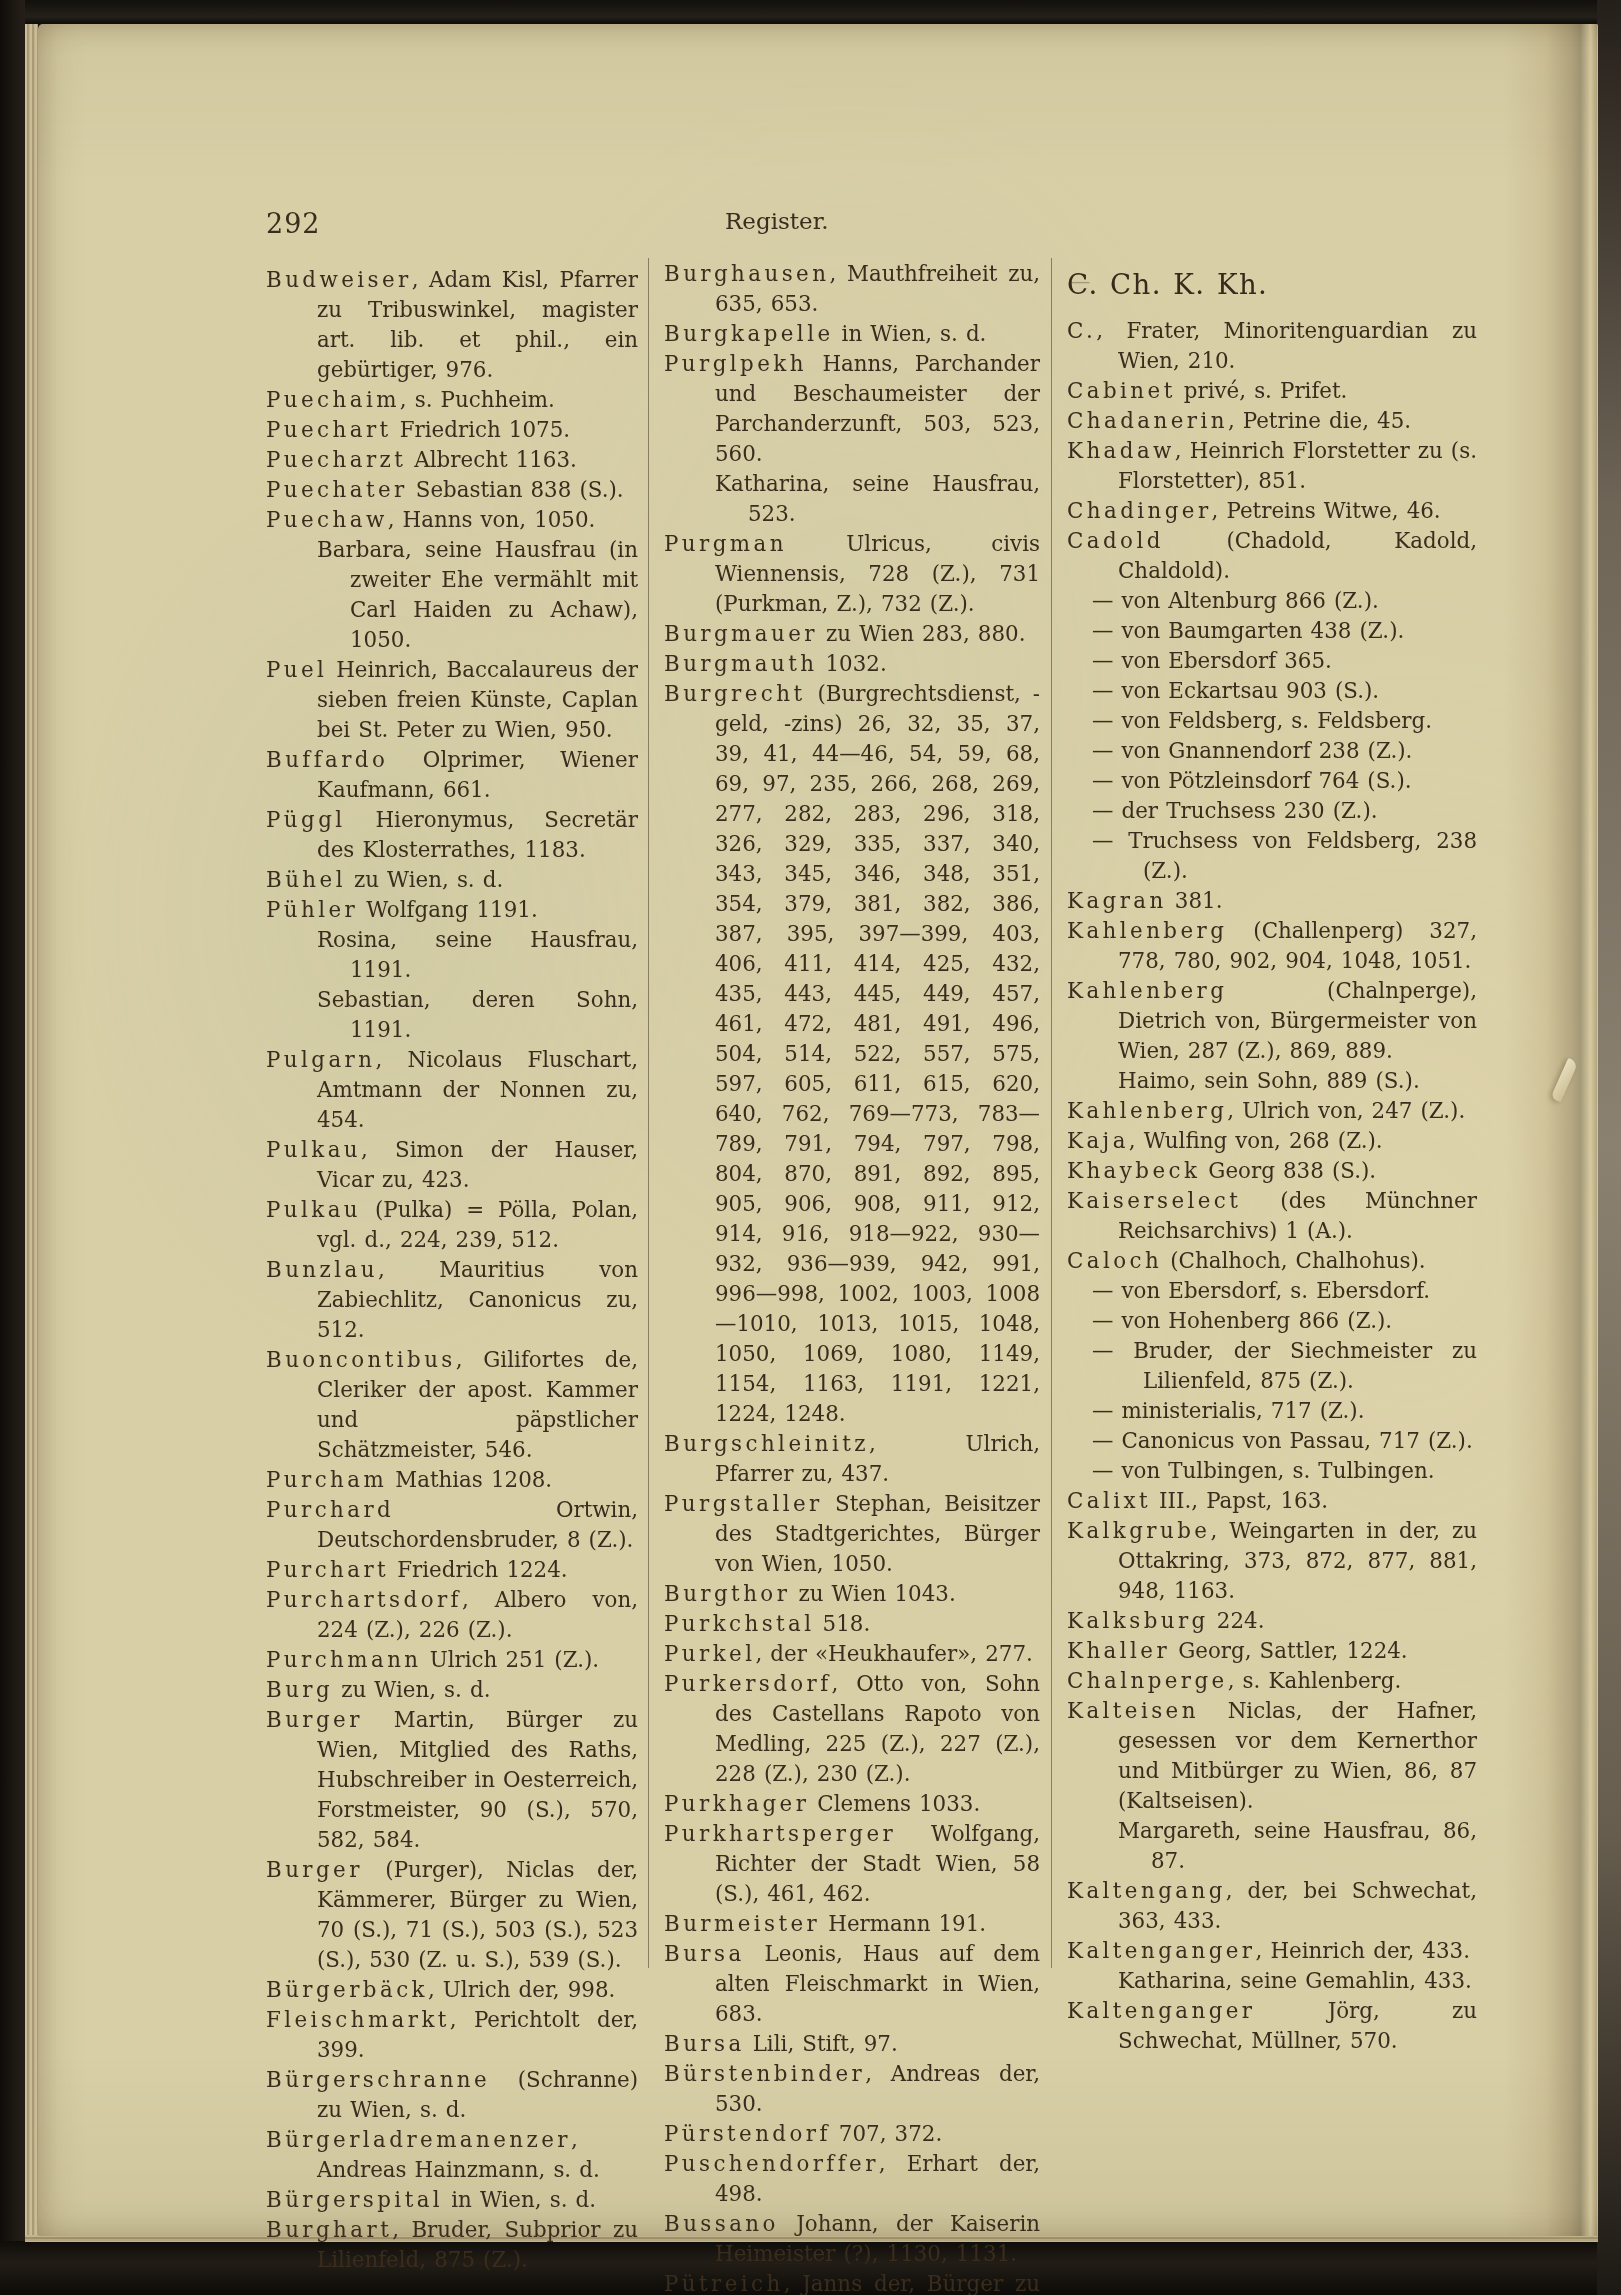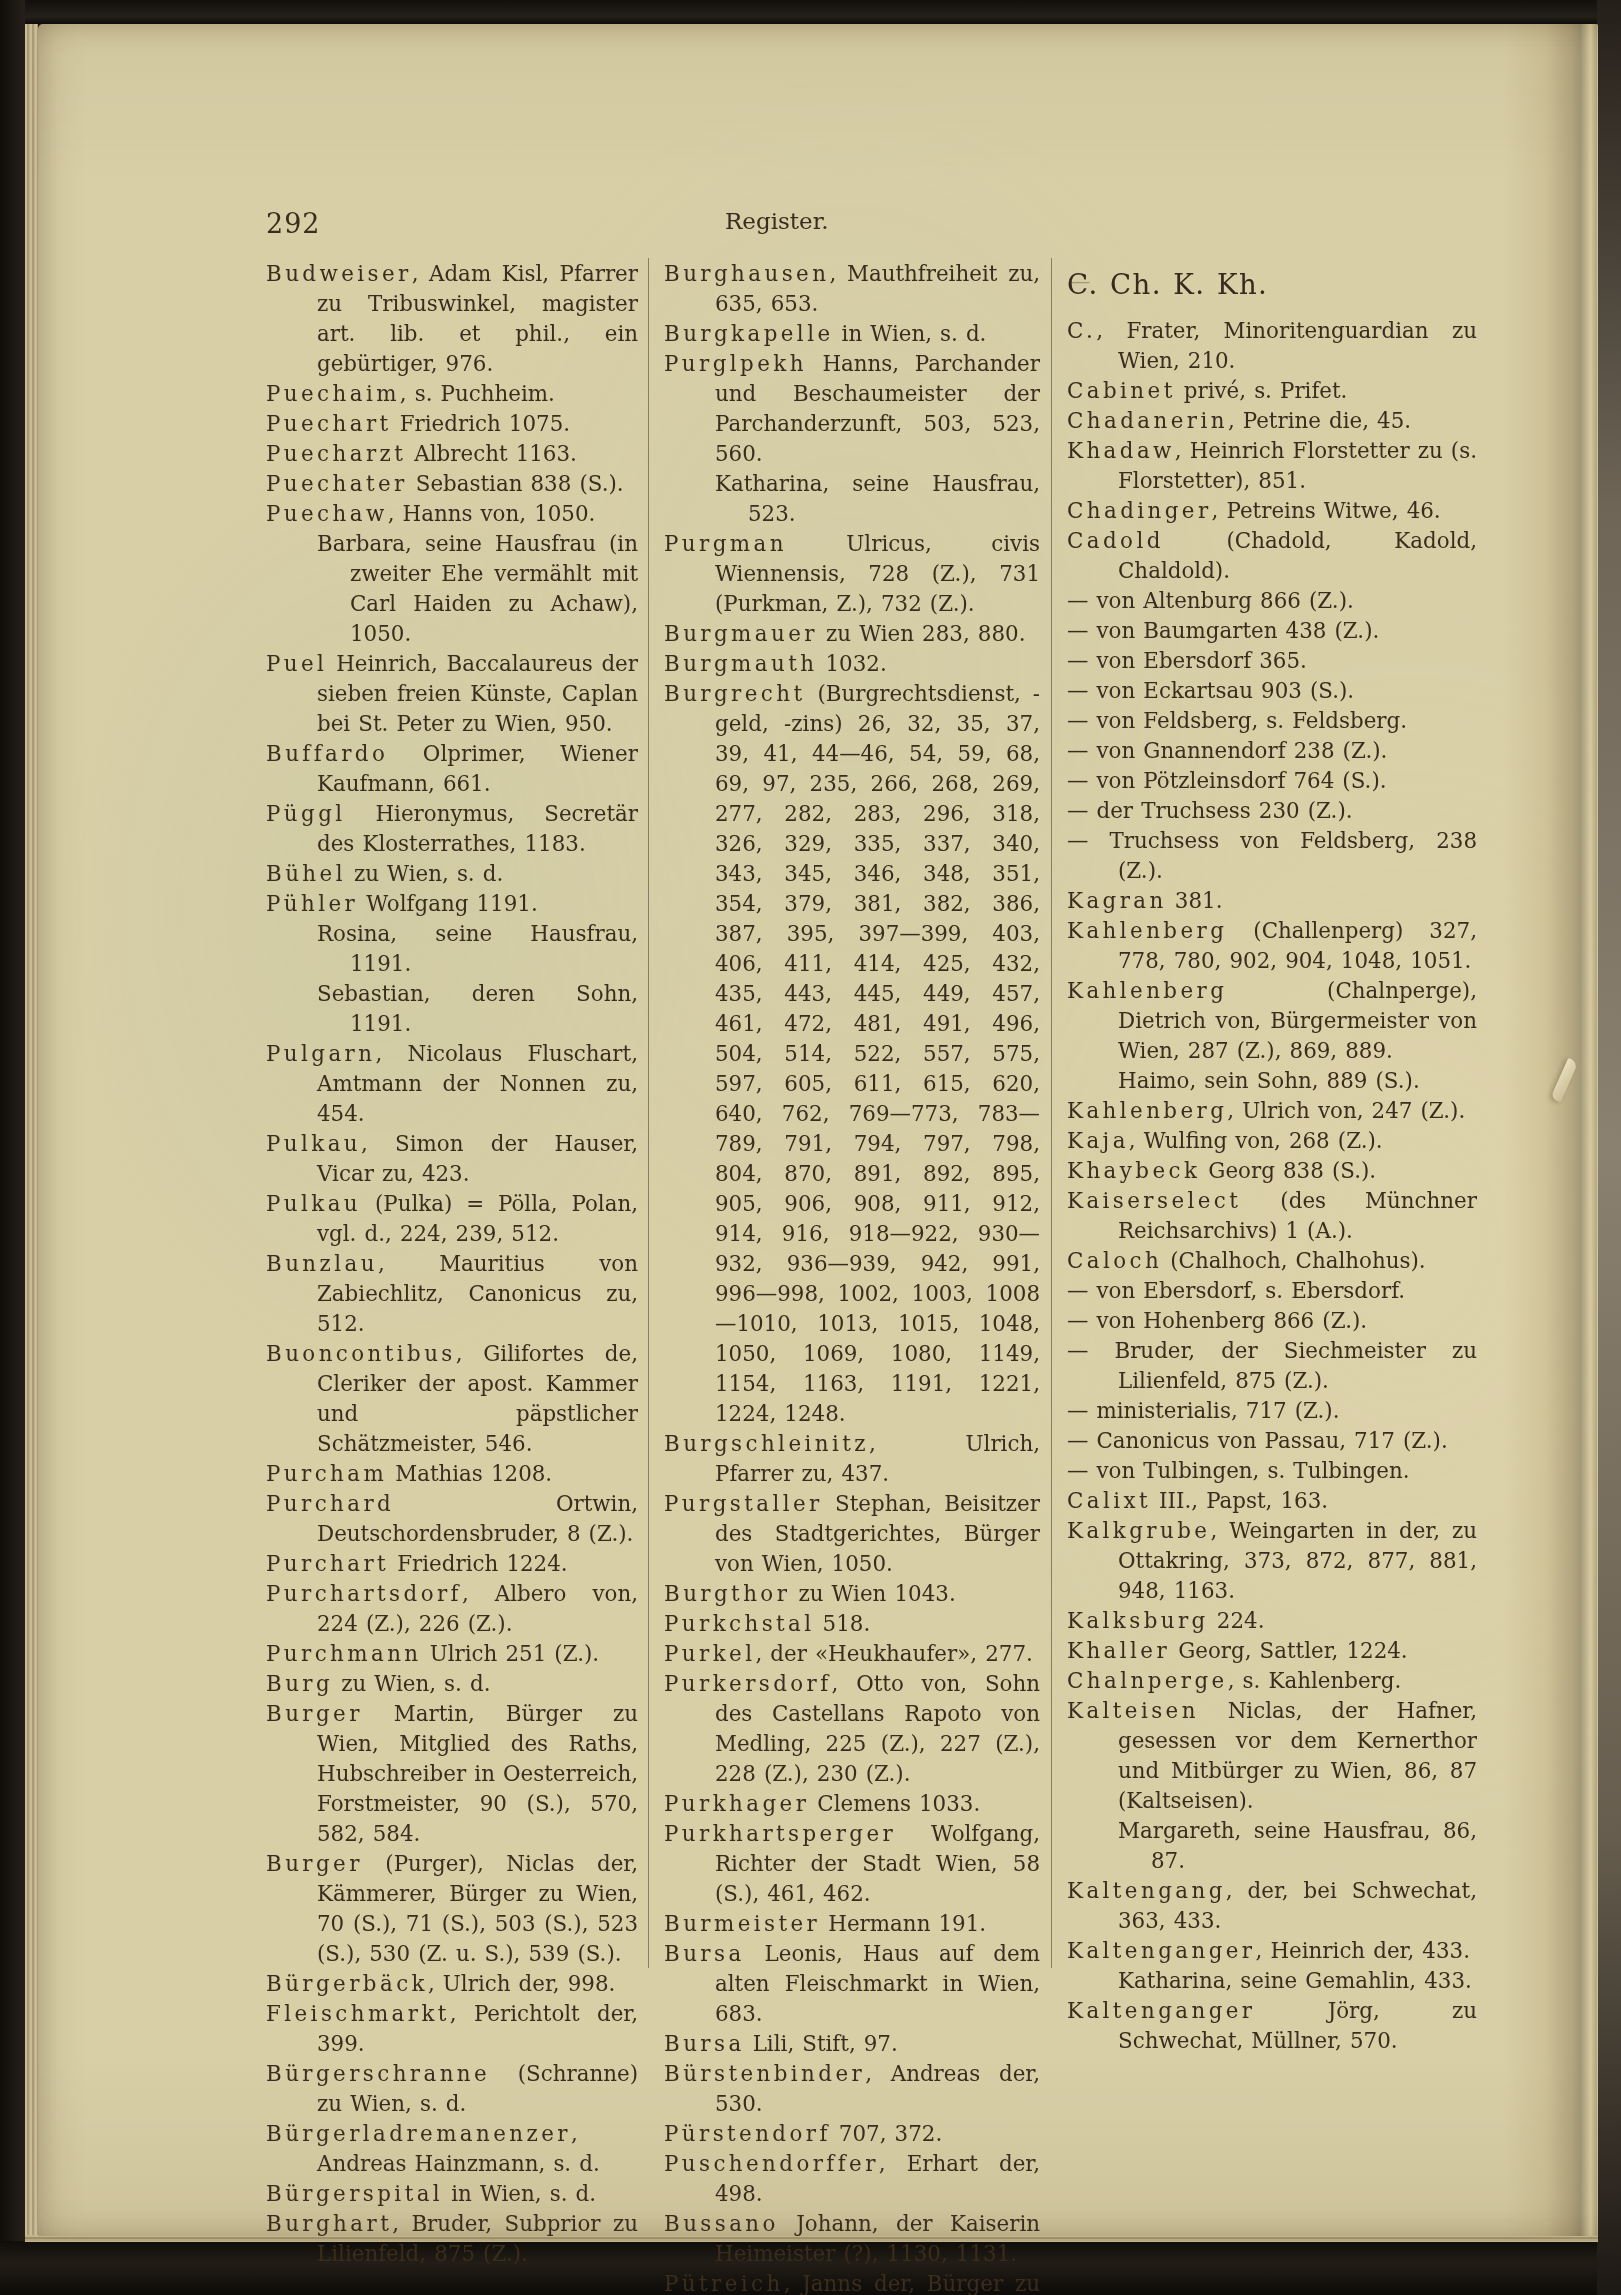--- a/index.html
+++ b/index.html
@@ -47,31 +47,31 @@
   
   .page-number{
     position:absolute;left:266px;top:208px;font-size:27px;color:#3a2d1d;letter-spacing:1px;
   }
   .running-title{
     position:absolute;left:725px;top:208px;width:286px;font-size:23px;color:#3a2d1d;
   }
   
   .col{position:absolute;top:259px;color:#3a2d1d;font-size:21.4px;line-height:30px;
        text-align:justify;text-align-last:left;word-spacing:0.06em;}
-  .col-1{left:266px;width:372px;}
+  .col-1{left:266px;width:372px;margin-top:6px;}
   .col-2{left:664px;width:376px;}
   .col-3{left:1067px;width:410px;}
   .divider{position:absolute;top:258px;width:1px;height:1710px;background:rgba(62,52,40,.52);}
   .divider-1{left:648px;}
   .divider-2{left:1051px;}
   
   .entry{margin:0;}
   .entry.main{padding-left:51px;text-indent:-51px;}
   .entry.sub{padding-left:84px;text-indent:-33px;}
-  .entry.dash{padding-left:51px;text-indent:-51px;}
+  .entry.dash{padding-left:51px;text-indent:-51px;margin-left:25px;}
   .entry .head{letter-spacing:0.16em;}
   
   .section-heading{
     position:relative;height:57px;text-align:center;font-size:27.6px;line-height:51px;
     letter-spacing:0.05em;color:#352a1b;text-indent:0;padding:0;
   }
   .stray-dash{
     position:absolute;left:3.1px;top:-3.1px;font-size:20.4px;opacity:.32;letter-spacing:0;
   }
 </style>

